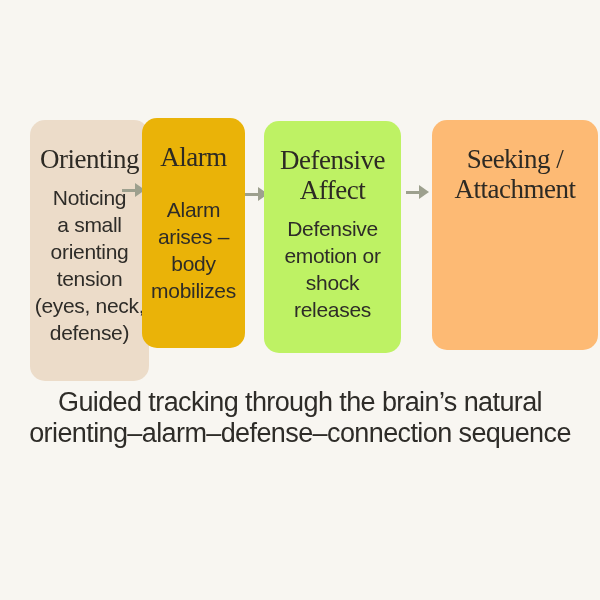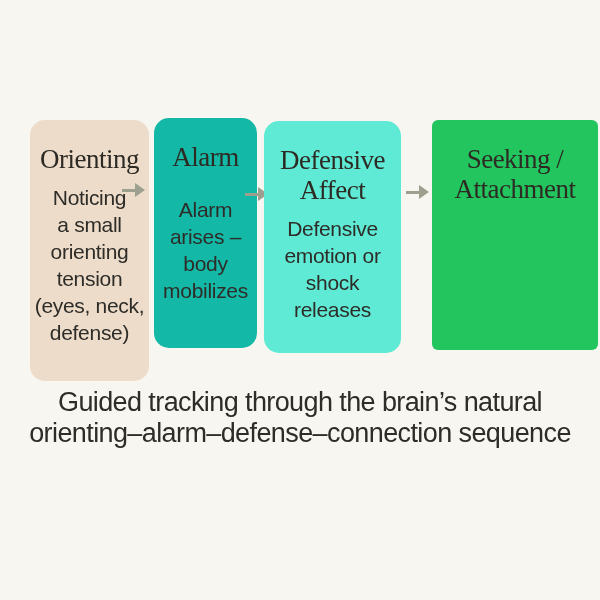--- a/index.html
+++ b/index.html
@@ -62,48 +62,48 @@
 tension
 (eyes, neck,
 defense)</p>
   </section>
 
   <div class="arrow" id="arrow-0">
     <span class="shaft"></span>
     <span class="head"></span>
   </div>
 
-  <section class="card" id="card-1" style="background: #14b8a6; margin-left: 12px;">
+  <section class="card" id="card-1" style="background: #eab308;">
     <h2>Alarm</h2>
     <p>Alarm
 arises –
 body
 mobilizes</p>
   </section>
 
   <div class="arrow" id="arrow-1">
     <span class="shaft"></span>
     <span class="head"></span>
   </div>
 
-  <section class="card" id="card-2" style="background: #5eead4;">
+  <section class="card" id="card-2" style="background: #bef264;">
     <h2>Defensive
 Affect</h2>
     <p>Defensive
 emotion or
 shock
 releases</p>
   </section>
 
   <div class="arrow" id="arrow-2">
     <span class="shaft"></span>
     <span class="head"></span>
   </div>
 
-  <section class="card" id="card-3" style="background: #22c55e; border-radius: 6px;">
+  <section class="card" id="card-3" style="background: #fdba74;">
     <h2>Seeking /
 Attachment</h2>
   </section>
 
   <p class="caption">Guided tracking through the brain’s natural
 orienting–alarm–defense–connection sequence</p>
 
 </div>
 
 </body></html>

